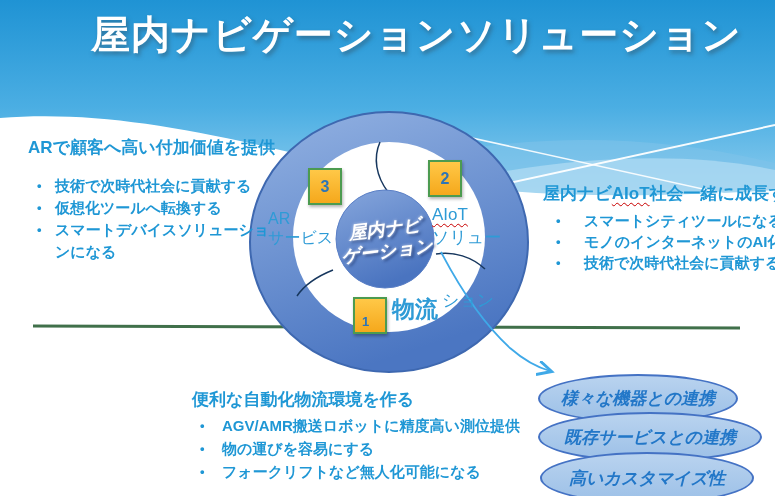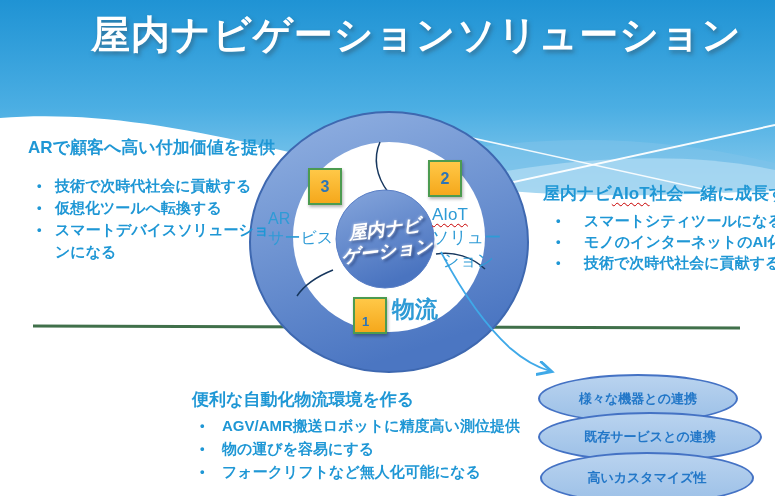--- a/index.html
+++ b/index.html
@@ -53,36 +53,36 @@
     display:flex;align-items:center;justify-content:center;
   }
   .badge-3{left:308px;top:168px;}
   .badge-2{left:428px;top:160px;}
   .badge-1{left:353px;top:297px;align-items:flex-end;justify-content:flex-start;
            padding:0 0 3px 7px;width:23px;height:30px;font-size:13px;}
 
   .seg-label{position:absolute;z-index:2;color:#2E9BD6;}
   .label-ar{left:268px;top:209px;font-size:16px;line-height:19px;}
   .label-aiot{left:432px;top:203px;font-size:17px;line-height:23px;}
-  .label-aiot .l3{padding-left:10px;}
+  .label-aiot .l3{padding-left:10px;margin-top:40px;}
   .label-logistics{left:392px;top:294px;font-size:23px;font-weight:600;}
 
   .center-text{
     left:336px;top:218px;width:100px;text-align:center;z-index:2;
     font-size:18px;font-weight:bold;font-style:italic;color:#ffffff;line-height:22px;
     transform:rotate(-7deg);
     text-shadow:0 0 3px rgba(255,255,255,.7),2px 2px 3px rgba(25,50,110,.85);
     white-space:nowrap;
   }
 
   .ellipse{
     position:absolute;z-index:2;border:2px solid #4472C4;border-radius:50%;
     background:linear-gradient(#B9D3EF,#9CC0E7);
-    color:#2277C8;font-size:13px;font-weight:600;
-    display:flex;align-items:center;justify-content:center;white-space:nowrap;
+    color:#2277C8;font-size:17px;font-weight:600;
+    display:flex;align-items:center;justify-content:center;white-space:nowrap;font-style:italic;
   }
   .ellipse-1{left:538px;top:374px;width:196px;height:45px;}
   .ellipse-2{left:538px;top:412px;width:220px;height:46px;}
   .ellipse-3{left:540px;top:452px;width:210px;height:48px;}
 </style>
 </head>
 <body>
 
 <div class="slide">
 

